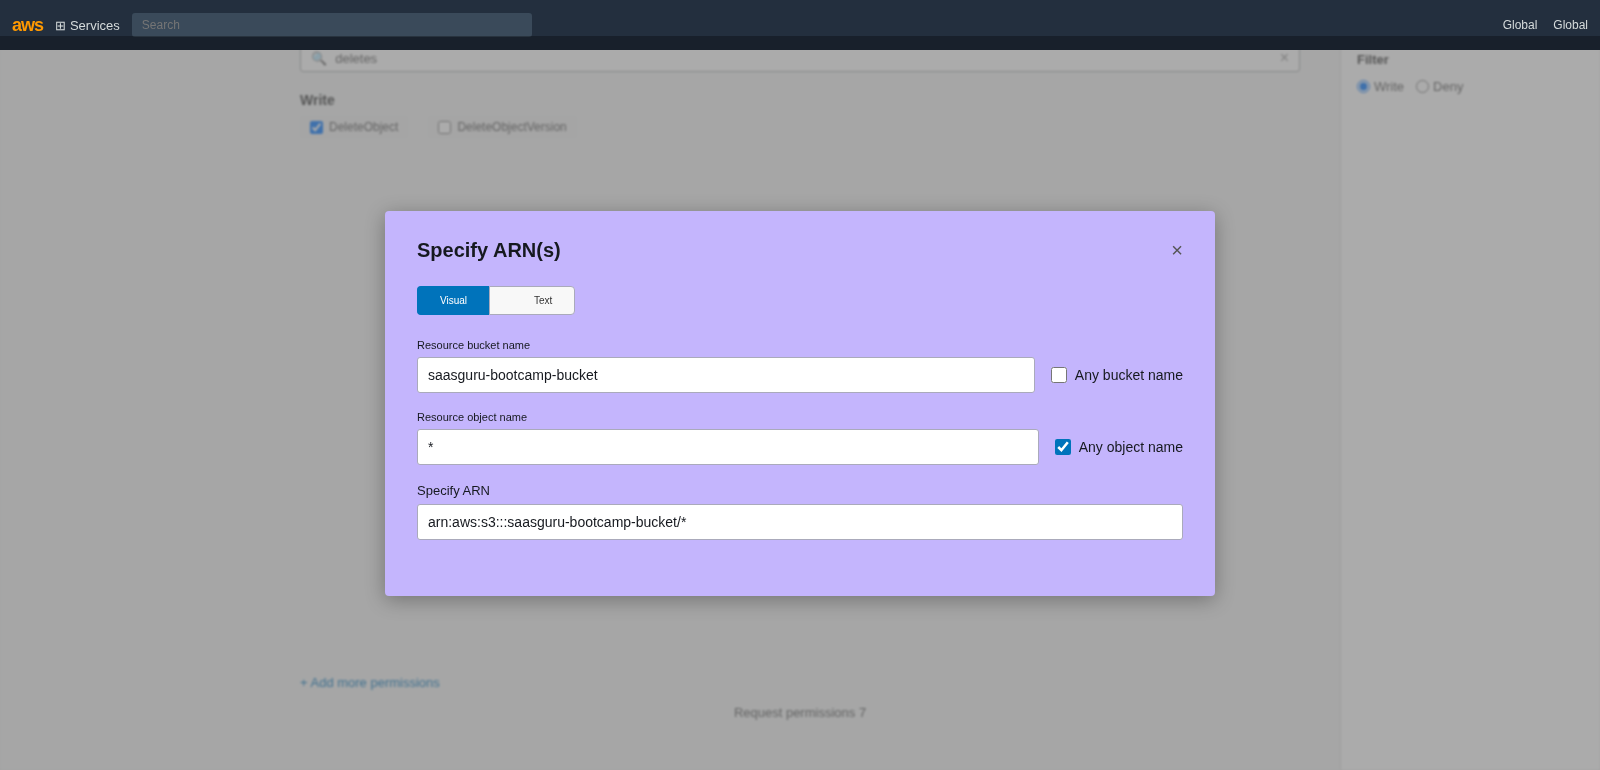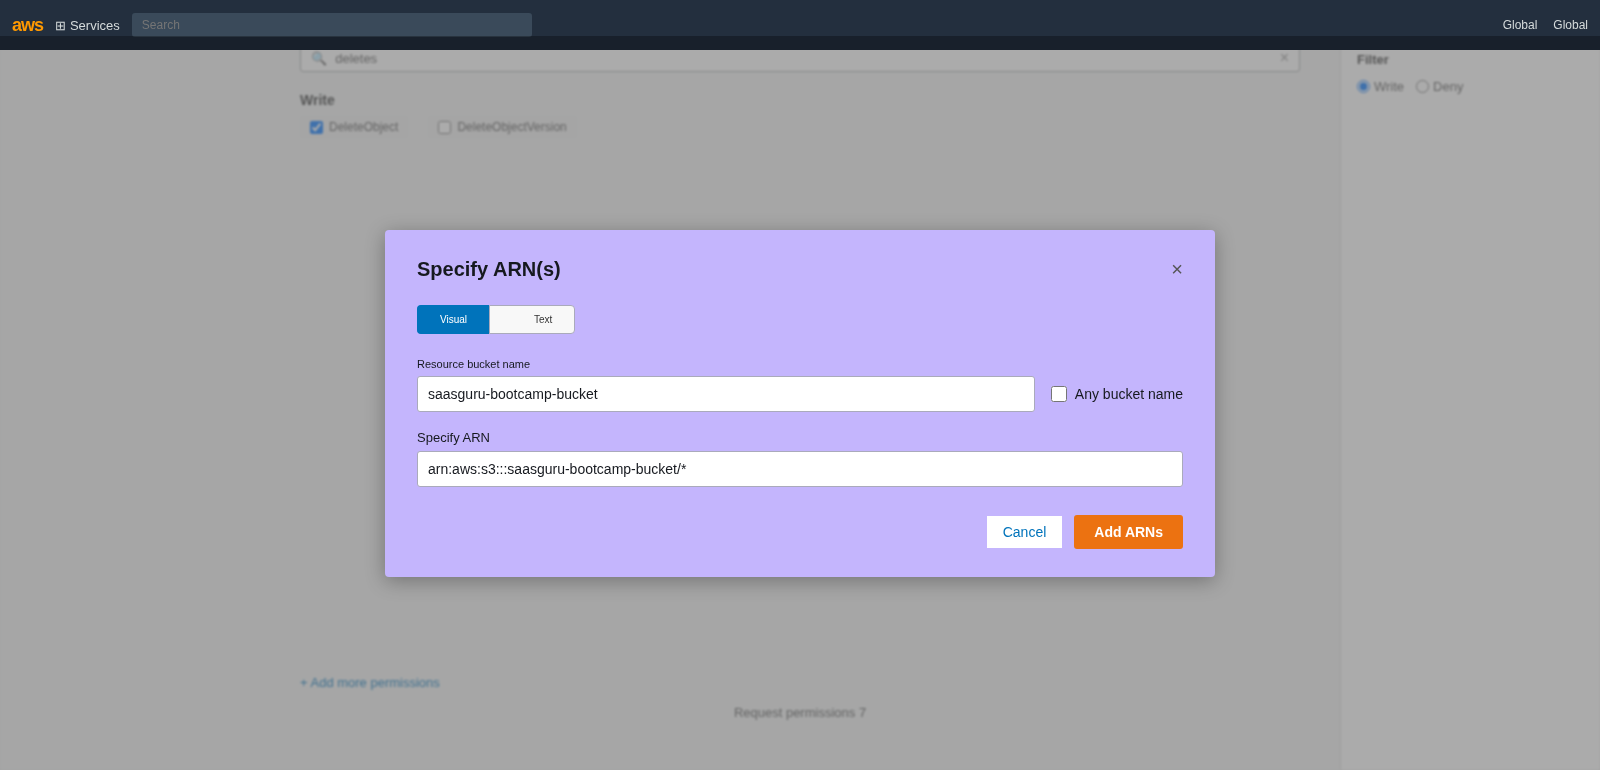--- a/index.html
+++ b/index.html
@@ -325,25 +325,31 @@
       <div class="form-group">
         <label class="form-label">Resource bucket name</label>
         <input class="form-input" type="text" value="saasguru-bootcamp-bucket" style="">
       </div>
       <div class="checkbox-group">
         <input type="checkbox" id="anyBucket" style="">
         <label class="checkbox-label" for="anyBucket">Any bucket name</label>
       </div>
     </div>
 
+    <div class="form-row">
+      <div class="form-group">
+        <label class="form-label">Resource object name</label>
+        <input class="form-input" type="text" value="*" style="">
+      </div>
+      <div class="checkbox-group">
+        <input type="checkbox" id="anyObject" checked="" style="">
+        <label class="checkbox-label" for="anyObject">Any object name</label>
+      </div>
+    </div>
 
     <div class="arn-section">
       <div class="arn-label">Specify ARN</div>
       <input class="arn-input" type="text" value="arn:aws:s3:::saasguru-bootcamp-bucket/*" style="">
     </div>
 
-    <div class="modal-footer">
-      <button class="btn-cancel">Cancel</button>
-      <button class="btn-add-arns">Add ARNs</button>
-    </div>
 
   </div>
 </div>
 
 </body></html>

